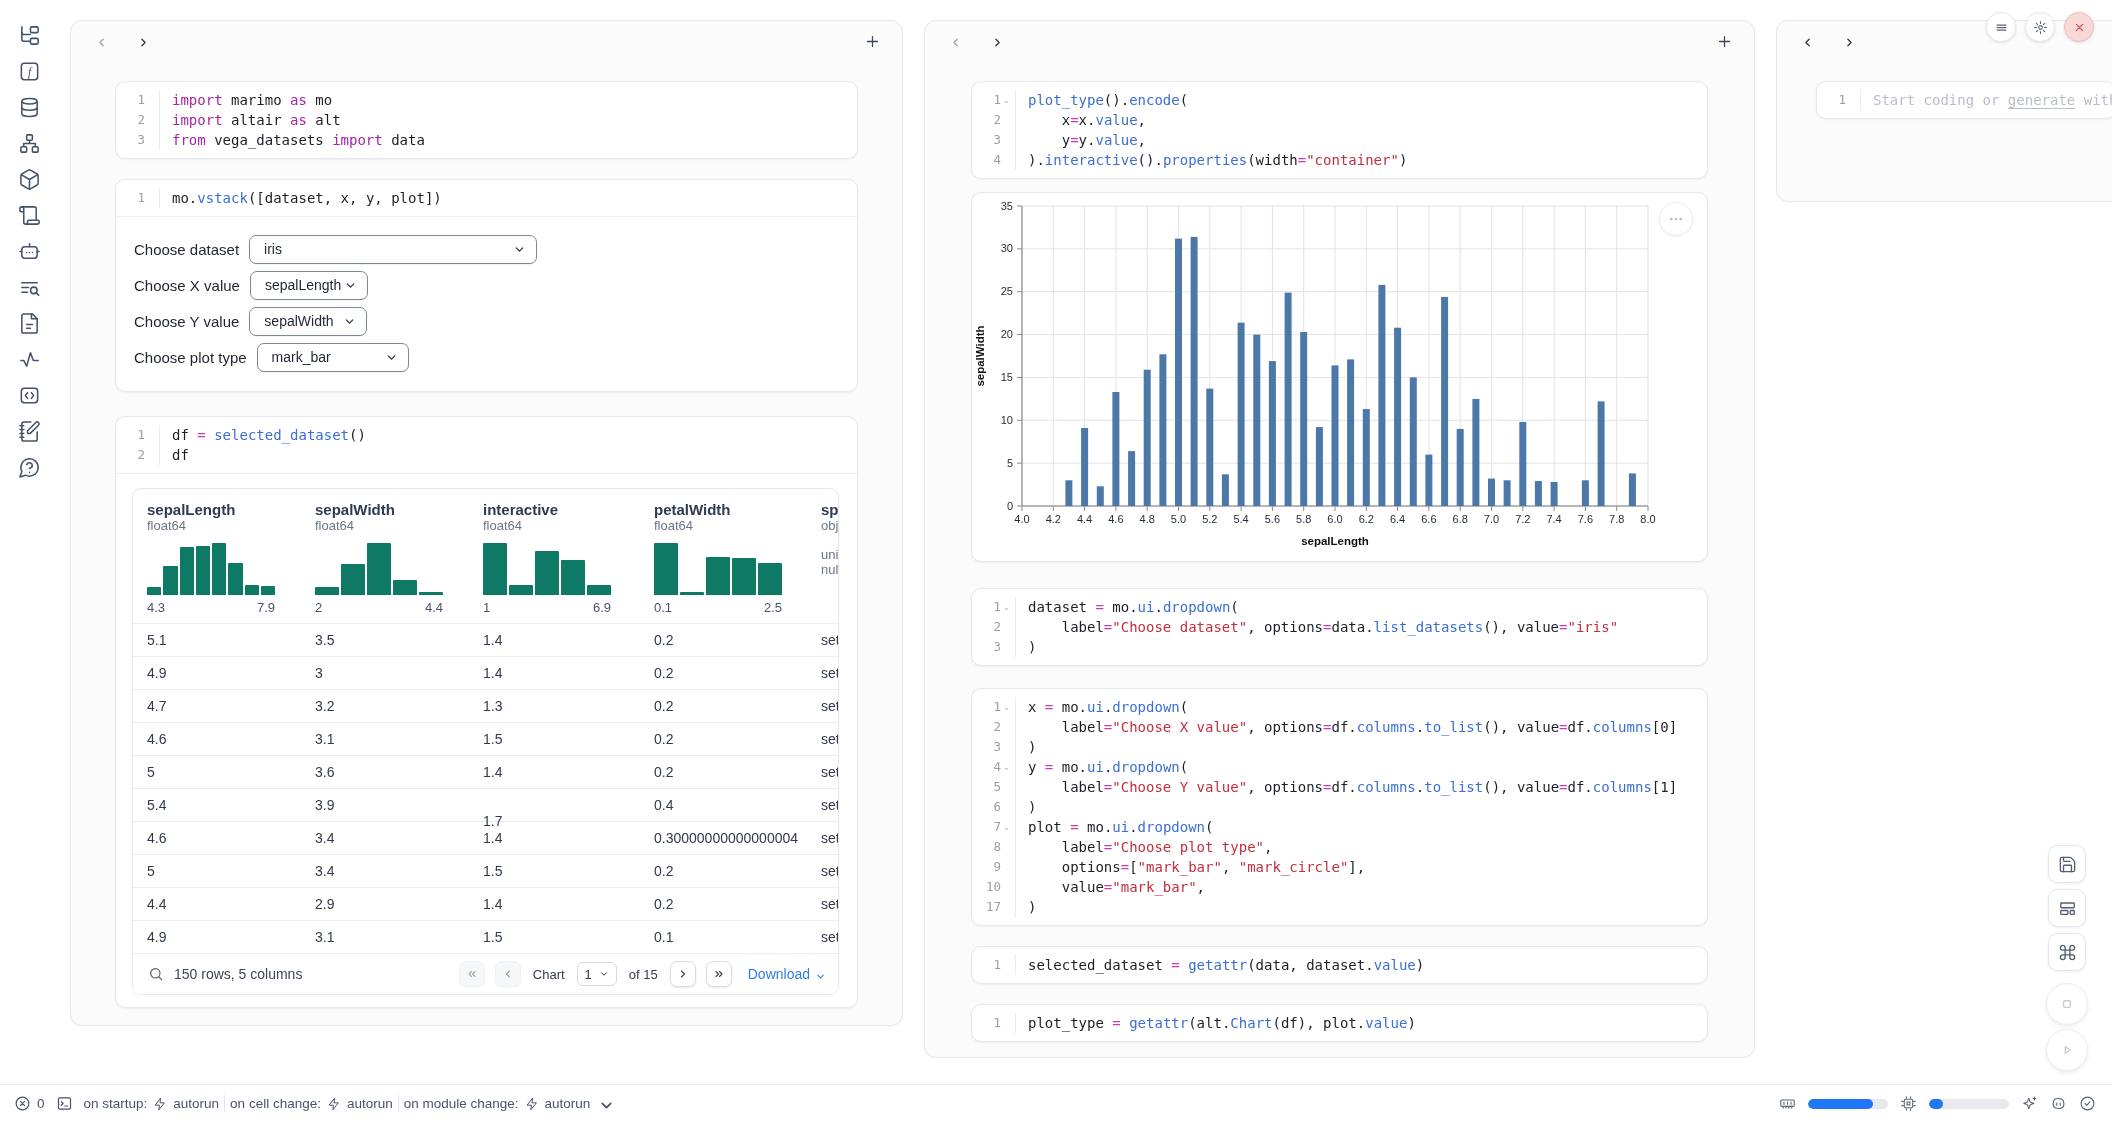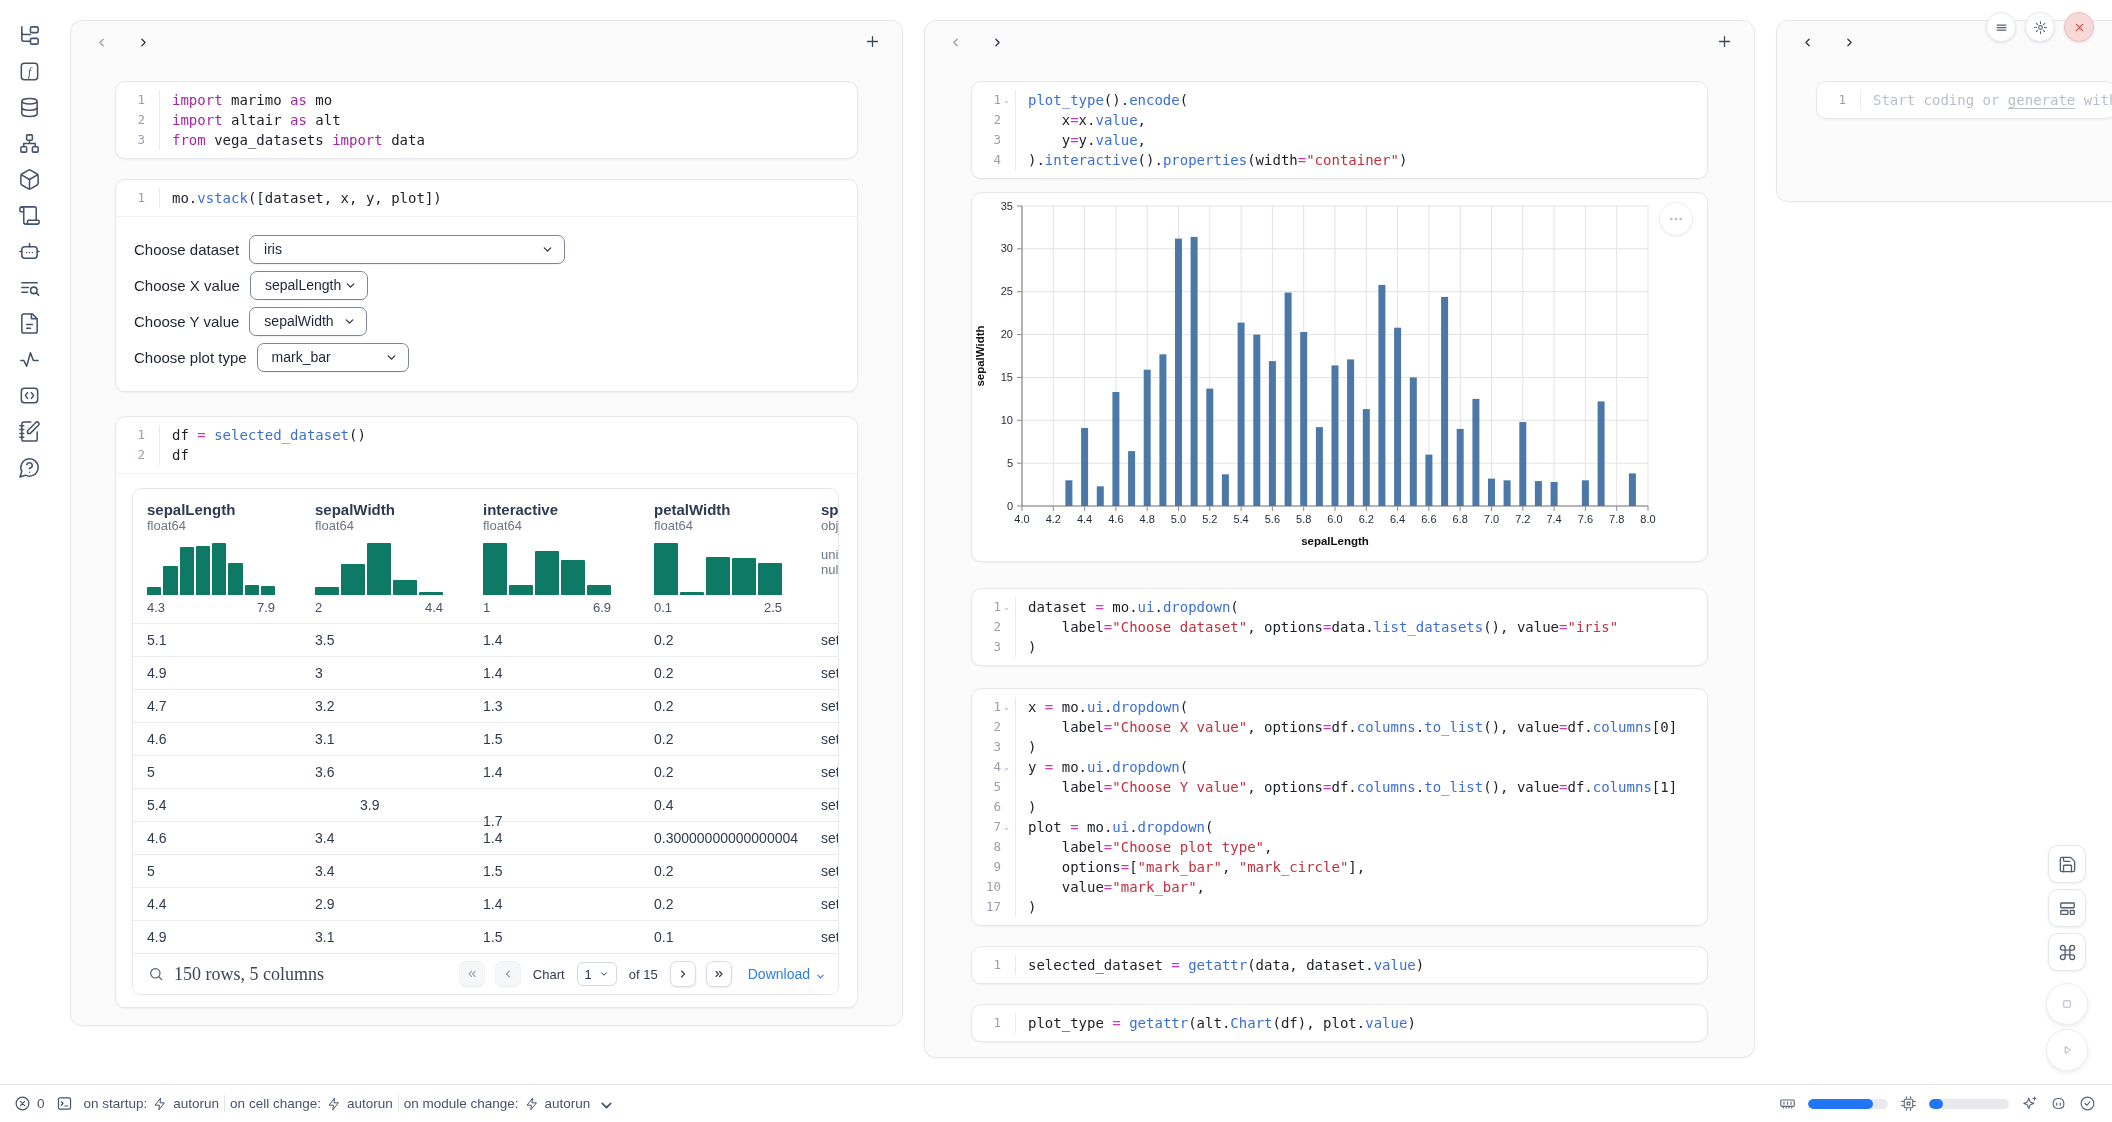--- a/index.html
+++ b/index.html
@@ -68,21 +68,21 @@
   .df-col .name { font-weight:bold; font-size:15px; color:#2e3b52; }
   .df-col .dtype { font-size:13px; color:#6b7687; margin-top:0; }
   .hist { width:128px; height:52px; display:flex; align-items:flex-end; gap:2px; margin-top:10px; }
   .hist i { flex:1; background:#0e7a65; display:block; border-radius:1px 1px 0 0; }
   .range { width:128px; display:flex; justify-content:space-between; font-size:13px; color:#49536a; margin-top:5px; }
   .sumline { font-size:13px; color:#6b7687; }
   .sumline.first { margin-top:14px; }
   .df-row { height:33px; align-items:center; border-top:1px solid #eaecef; font-size:14px; color:#303a4c; }
   .df-footer { height:41px; border-top:1px solid #eaecef; display:flex; align-items:center;
     padding:0 12px 0 15px; gap:10px; background:#fff; }
-  .df-count { font-size:18px; color:#3c4656;font-family:Liberation Serif, serif; }
+  .df-count { font-size:14px; color:#3c4656; }
   .df-footer .spacer { flex:1; }
   .pg { width:26px; height:26px; border-radius:7px; display:flex; align-items:center;
     justify-content:center; flex:none; }
   .pg svg { width:12px; height:12px; }
   .pg.dis { background:#f6f7f9; color:#9aa2ae; border:1px solid #f0f1f4; box-shadow:0 1px 1px rgba(0,0,0,.03); }
   .pg.en  { background:#fff; color:#2f3947; border:1px solid #d9dde3; box-shadow:0 1px 2px rgba(0,0,0,.09); }
   .pg-label { font-size:13px; color:#333c4a; margin:0 2px; }
   .page-sel { height:24px; border:1px solid #d4d8df; border-radius:6px; background:#fff;
     padding:0 7px; font-size:13px; color:#2f3947; display:flex; gap:7px; align-items:center; }
   .page-sel svg { width:10px; height:10px; }
@@ -273,21 +273,21 @@
               <span class="lnn">1</span>
               <span class="fold"></span>
             </span>
             <span class="cd"><span class="tk-v">mo.</span><span class="tk-fn">vstack</span><span class="tk-v">([dataset, x, y, plot])</span></span>
           </div>
         </div>
       <div class="cell-output">
           <div id="dd-out">
             <div class="dd-row">
               <span class="dd-label">Choose dataset</span>
-              <span class="sel" style="width: 316px;">
+              <span class="sel" style="width: 288px;">
                 <span class="sel-v">iris</span>
                 <span style="display: flex; width: 13px; height: 13px;">
                   <svg viewBox="0 0 24 24" fill="none" stroke="currentColor" stroke-width="2.4" stroke-linecap="round" stroke-linejoin="round">
                     <path d="m6 9 6 6 6-6"></path>
                   </svg>
                 </span>
               </span>
             </div>
             <div class="dd-row">
               <span class="dd-label">Choose X value</span>
@@ -446,21 +446,21 @@
               </div>
               <div class="df-grid df-row">
                 <span style="overflow: hidden; white-space: nowrap;">5</span>
                 <span style="overflow: hidden; white-space: nowrap;">3.6</span>
                 <span style="overflow: hidden; white-space: nowrap;">1.4</span>
                 <span style="overflow: hidden; white-space: nowrap;">0.2</span>
                 <span style="overflow: hidden; white-space: nowrap;">setosa</span>
               </div>
               <div class="df-grid df-row">
                 <span style="overflow: hidden; white-space: nowrap;">5.4</span>
-                <span style="overflow: hidden; white-space: nowrap; margin-left: 45px;">3.9</span>
+                <span style="overflow: hidden; white-space: nowrap;">3.9</span>
                 <span style="overflow: hidden; white-space: nowrap; margin-top: 32px;">1.7</span>
                 <span style="overflow: hidden; white-space: nowrap;">0.4</span>
                 <span style="overflow: hidden; white-space: nowrap;">setosa</span>
               </div>
               <div class="df-grid df-row">
                 <span style="overflow: hidden; white-space: nowrap;">4.6</span>
                 <span style="overflow: hidden; white-space: nowrap;">3.4</span>
                 <span style="overflow: hidden; white-space: nowrap;">1.4</span>
                 <span style="overflow: hidden; white-space: nowrap;">0.30000000000000004</span>
                 <span style="overflow: hidden; white-space: nowrap;">setosa</span>

